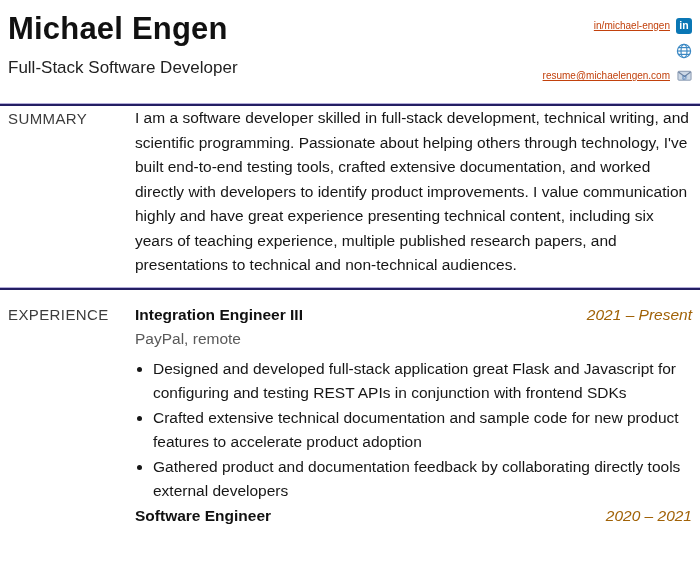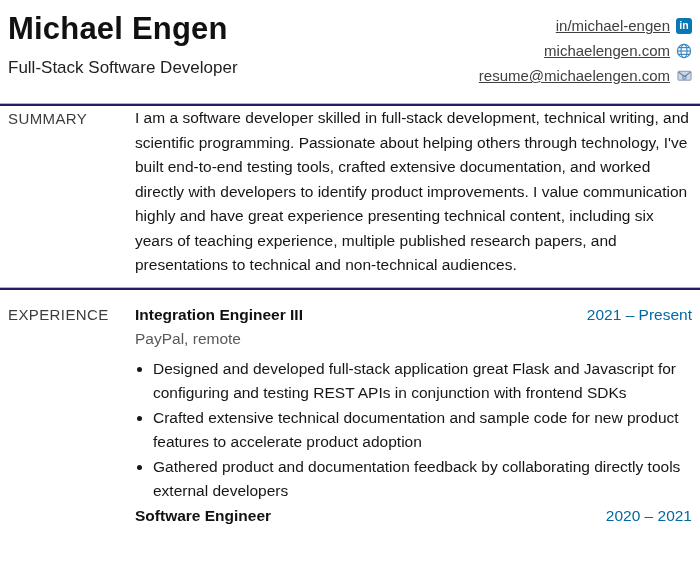--- a/index.html
+++ b/index.html
@@ -35,23 +35,23 @@
     text-align: center;
   }
   .contact-links { padding-top: 3px; }
   .contact-row {
     display: flex;
     align-items: center;
     justify-content: flex-end;
     height: 25px;
   }
   .contact-link {
-    color: #404040;
+    color: #c2410c;
     text-decoration: underline;
-    font-size: 15px;
+    font-size: 10px;
     cursor: pointer;
   }
   .contact-icon {
     width: 16px;
     height: 16px;
     margin-left: 6px;
     display: inline-flex;
     align-items: center;
     justify-content: center;
     flex: 0 0 16px;
@@ -104,21 +104,21 @@
   .summary-text { margin: 0; }
 
   
   .job-header {
     display: flex;
     justify-content: space-between;
     align-items: flex-start;
     line-height: 24.5px;
   }
   .job-title { font-weight: bold; color: #111; }
-  .job-dates { color: #0369a1; }
+  .job-dates { color: #a16207; font-style: italic; }
   .job-org { color: #595959; line-height: 24.5px; }
   .job-bullets {
     margin: 5px 0 0 0;
     padding-left: 18px;
     list-style-type: disc;
   }
   .job-bullets li {
     line-height: 24.5px;
     padding-left: 0;
   }
@@ -136,21 +136,20 @@
     </div>
 
     <div class="contact-links">
       <div class="contact-row">
         <a class="contact-link">in/michael-engen</a>
         <span class="contact-icon">
           <span class="linkedin-badge">in</span>
         </span>
       </div>
       <div class="contact-row">
-        <a class="contact-link">michaelengen.com</a>
         <span class="contact-icon">
           <svg width="16" height="16" viewBox="0 0 16 16">
             <g fill="none" stroke="#3b88c3" stroke-width="1.2">
               <circle cx="8" cy="8" r="6.6"></circle>
               <ellipse cx="8" cy="8" rx="3" ry="6.6"></ellipse>
               <line x1="1.4" y1="8" x2="14.6" y2="8"></line>
               <line x1="2.3" y1="4.6" x2="13.7" y2="4.6"></line>
               <line x1="2.3" y1="11.4" x2="13.7" y2="11.4"></line>
             </g>
           </svg>

